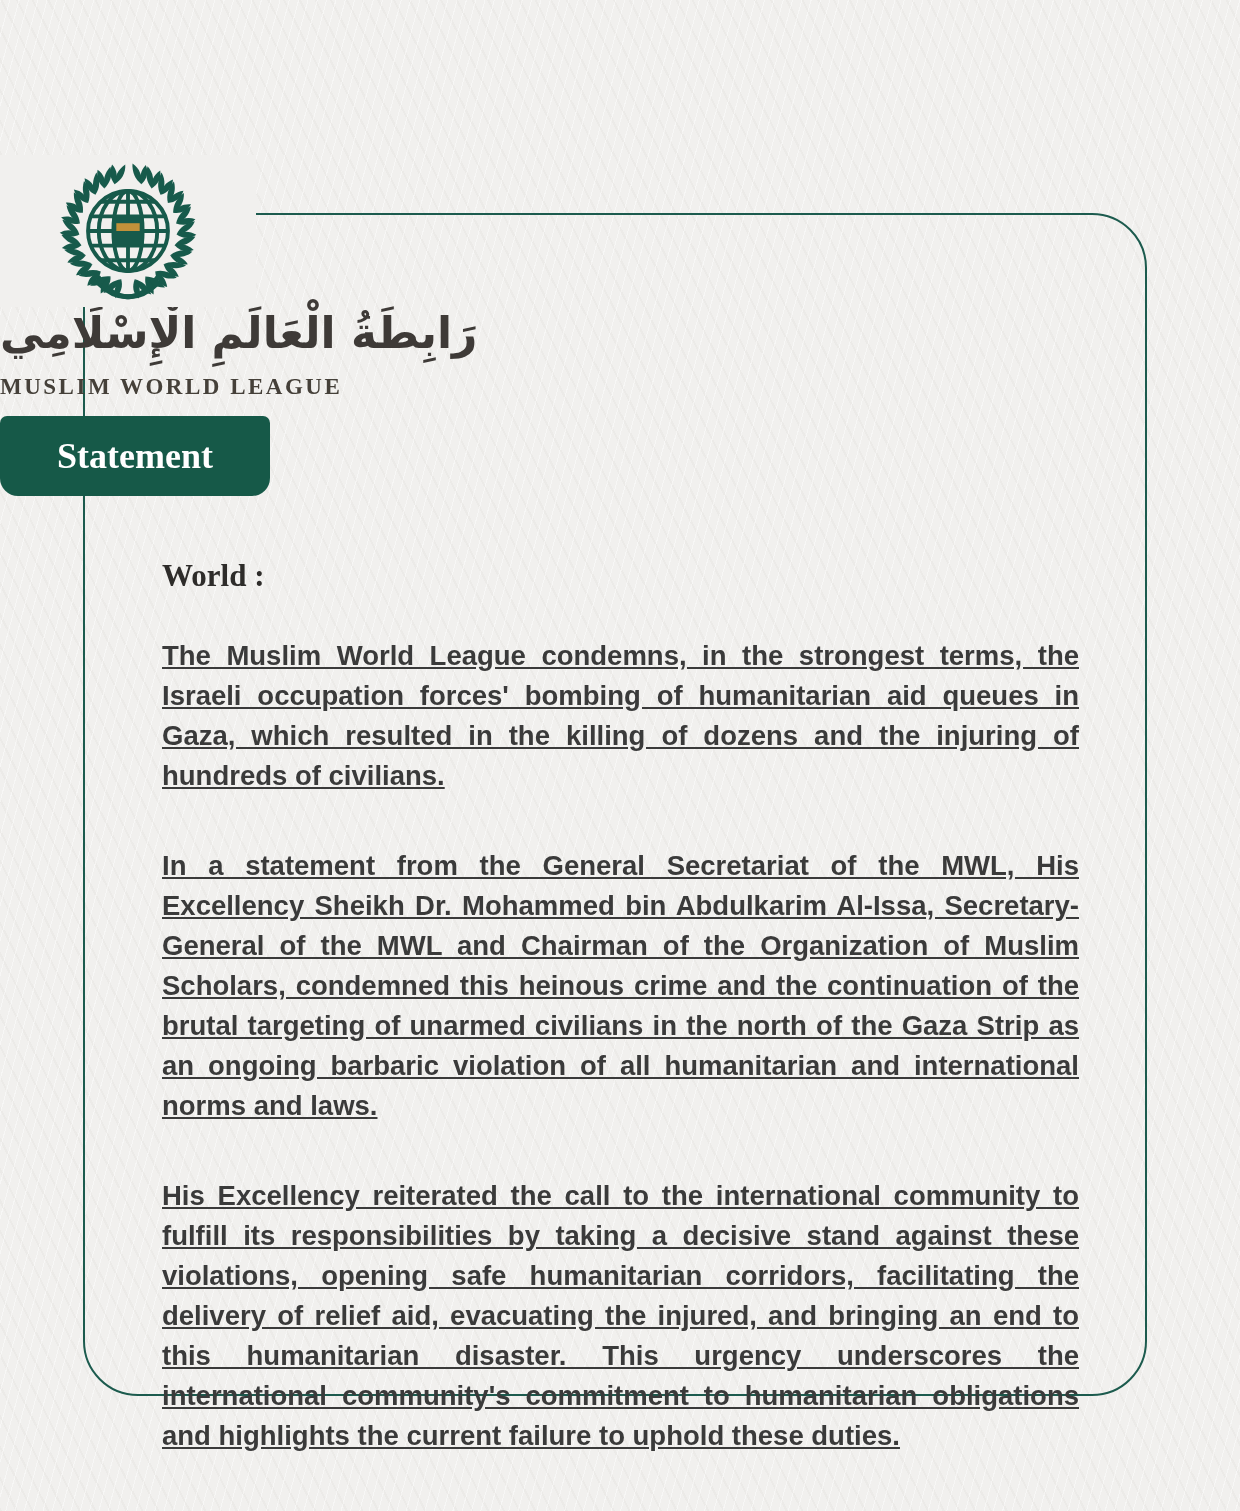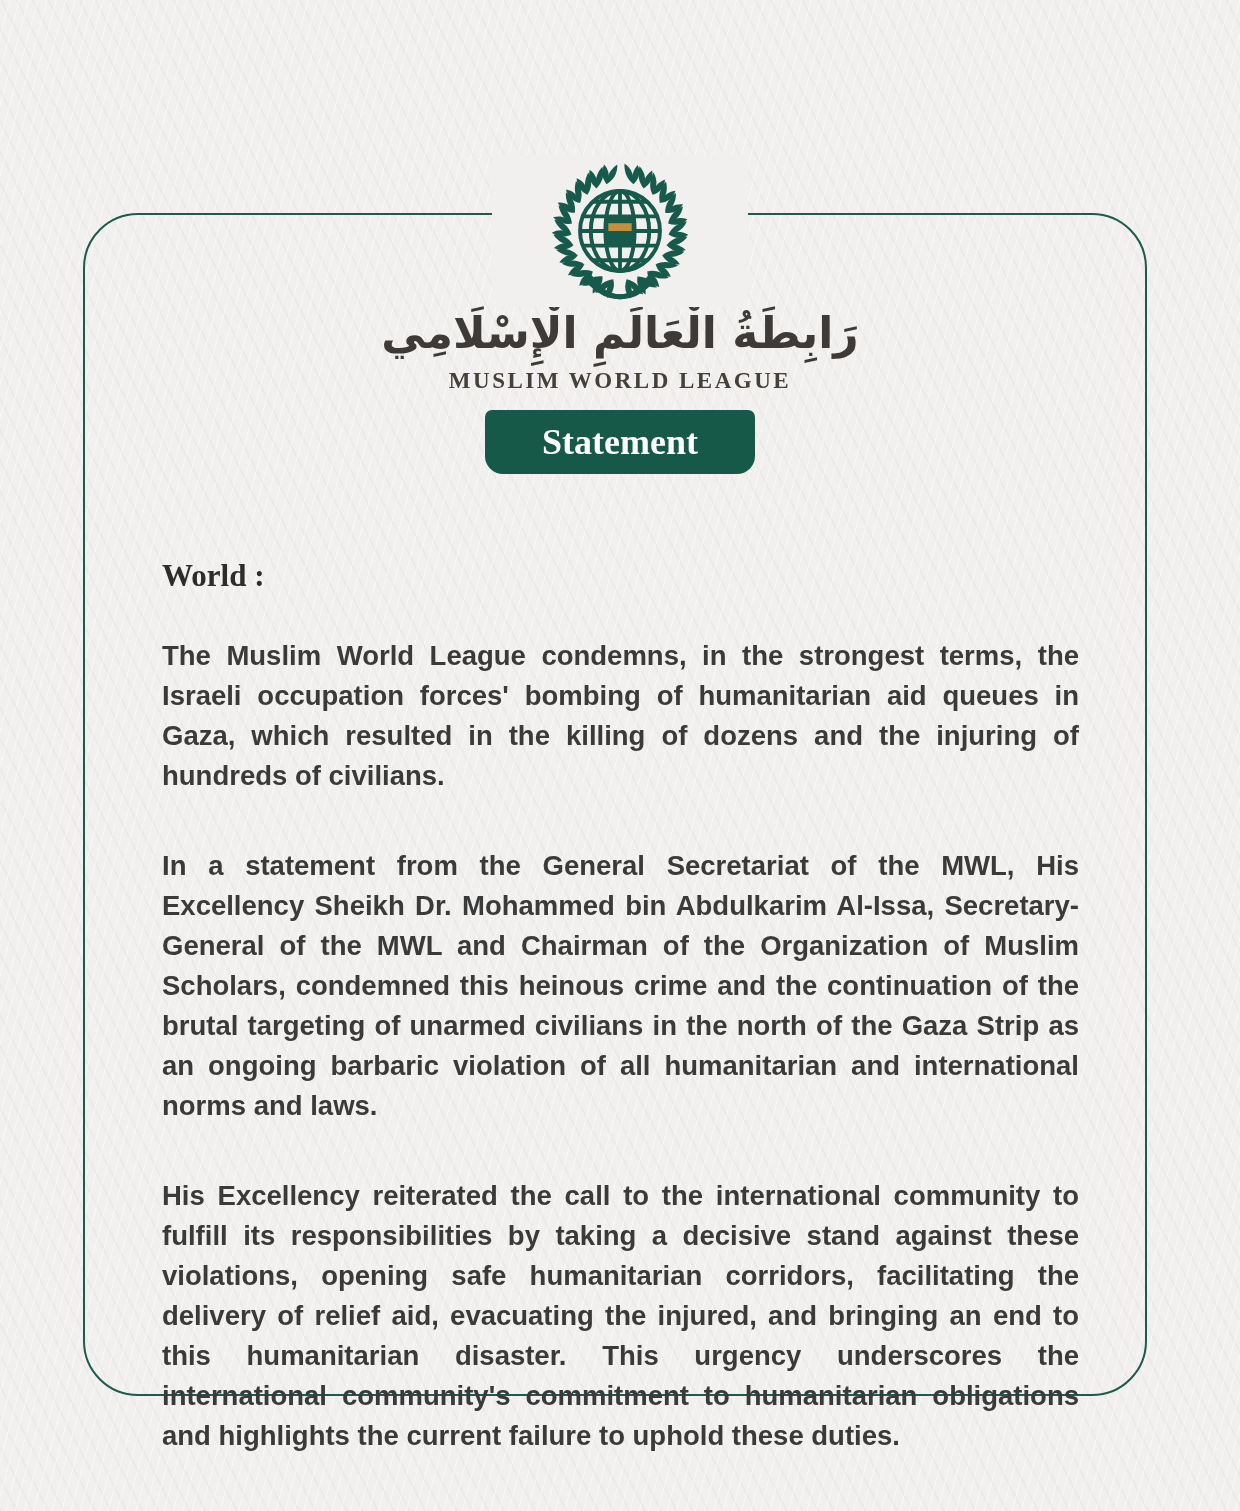--- a/index.html
+++ b/index.html
@@ -20,48 +20,48 @@
     position:absolute;
     left:83px;top:213px;
     width:1064px;height:1183px;
     border:2.5px solid #1c5b4e;
     border-radius:55px;
     box-sizing:border-box;
   }
   .header{
     position:absolute;
     top:155px;left:0;width:1240px;
-    display:flex;flex-direction:column;align-items:center;
+    display:flex;flex-direction:column;align-items:flex-start;
   }
   .logo-box{
     background:#f1f0ee;
     padding:0 52px;
     line-height:0;
     z-index:2;
   }
   .arabic-name{
     margin-top:-4px;
     font-family:"DejaVu Sans",sans-serif;
     font-weight:bold;
     font-size:44px;
     line-height:1.35;
     color:#3e3a37;
     direction:rtl;
   }
   .org-name{
-    margin-top:6px;
+    margin-top:12px;
     font-family:"Liberation Serif",serif;
     font-weight:bold;
     font-size:23px;
     letter-spacing:2.5px;
     color:#454039;
   }
   .badge{
     margin-top:16px;
-    width:270px;height:64px;
+    width:270px;height:80px;
     background:#165948;
     border-radius:7px 7px 18px 18px;
     display:flex;align-items:center;justify-content:center;
     font-family:"Liberation Serif",serif;
     font-weight:bold;
     font-size:36px;
     color:#ffffff;
   }
   .content{
     position:absolute;
@@ -75,20 +75,21 @@
     font-size:31px;
     color:#2e2c2a;
   }
   .content p{
     margin:0 0 50px 0;
     font-size:27.5px;
     font-weight:600;
     line-height:40px;
     color:#3a3a3a;
     text-align:justify;
+    text-decoration:underline;
   }
   svg .stroke-green{stroke:#175a4b;fill:none;stroke-width:4;}
 </style>
 </head>
 <body>
 
 <div class="poster">
 
   <div class="frame"></div>
 

